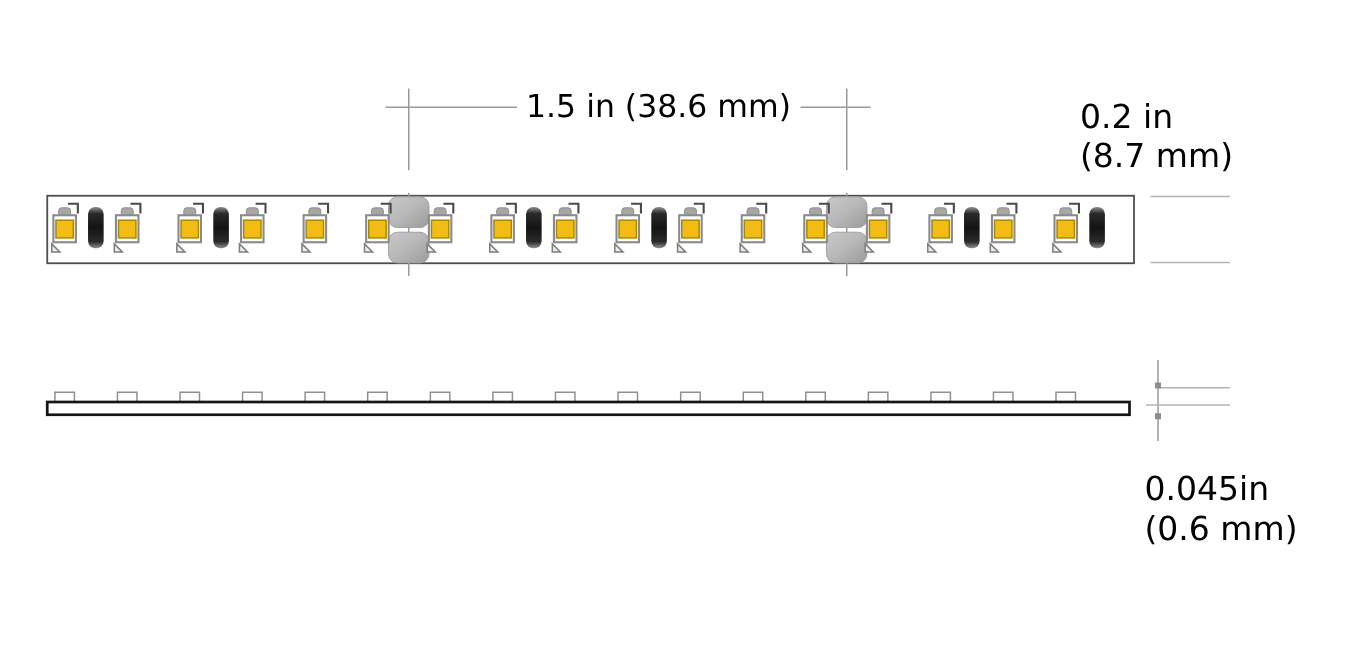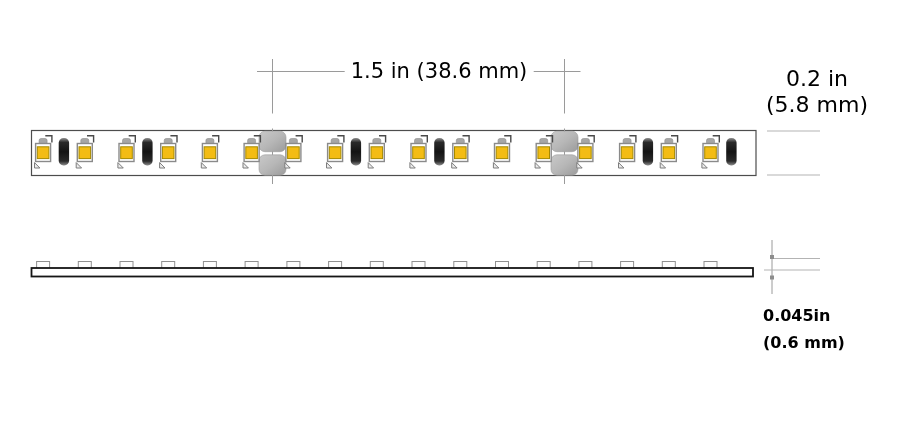--- a/index.html
+++ b/index.html
@@ -16,30 +16,28 @@
   .canvas svg { position: absolute; left: 0; top: 0; }
   .dim-label { position: absolute; color: #000; white-space: nowrap; }
   .pitch-label {
     left: 439px; top: 71px;
     transform: translate(-50%, -50%);
     background: #ffffff;
     padding: 0 6px;
     font-size: 21px;
   }
   .width-label {
-    left: 766px; top: 66px;
+    left: 720px; top: 66px;
     font-size: 22px;
     line-height: 26px;
-    text-align: center;
   }
   .thickness-label {
-    left: 763px; top: 302px;
-    font-size: 16px;
+    left: 763px; top: 313px;
+    font-size: 22px;
     line-height: 27px;
-    font-weight: bold;
   }
 </style>
 </head>
 <body>
 
 <div class="canvas">
   <svg width="900" height="432" viewBox="0 0 900 432">
       <defs>
         <linearGradient id="resGrad" x1="0" y1="0" x2="0" y2="1">
           <stop offset="0" stop-color="#8F8F8F"></stop>
@@ -223,20 +221,20 @@
         <line x1="764" y1="270" x2="820" y2="270" stroke="#b3b3b3" stroke-width="1"></line>
         <rect x="770" y="255" width="4" height="4" fill="#8d8d8d"></rect>
         <rect x="770" y="275.5" width="4" height="4" fill="#8d8d8d"></rect>
       </g>
     </svg>
 
   <div class="dim-label pitch-label">1.5 in (38.6 mm)</div>
 
   <div class="dim-label width-label">
     <div>0.2 in</div>
-    <div>(5.8 mm)</div>
+    <div>(8.7 mm)</div>
   </div>
 
   <div class="dim-label thickness-label">
     <div>0.045in</div>
     <div>(0.6 mm)</div>
   </div>
 </div>
 
 </body></html>

